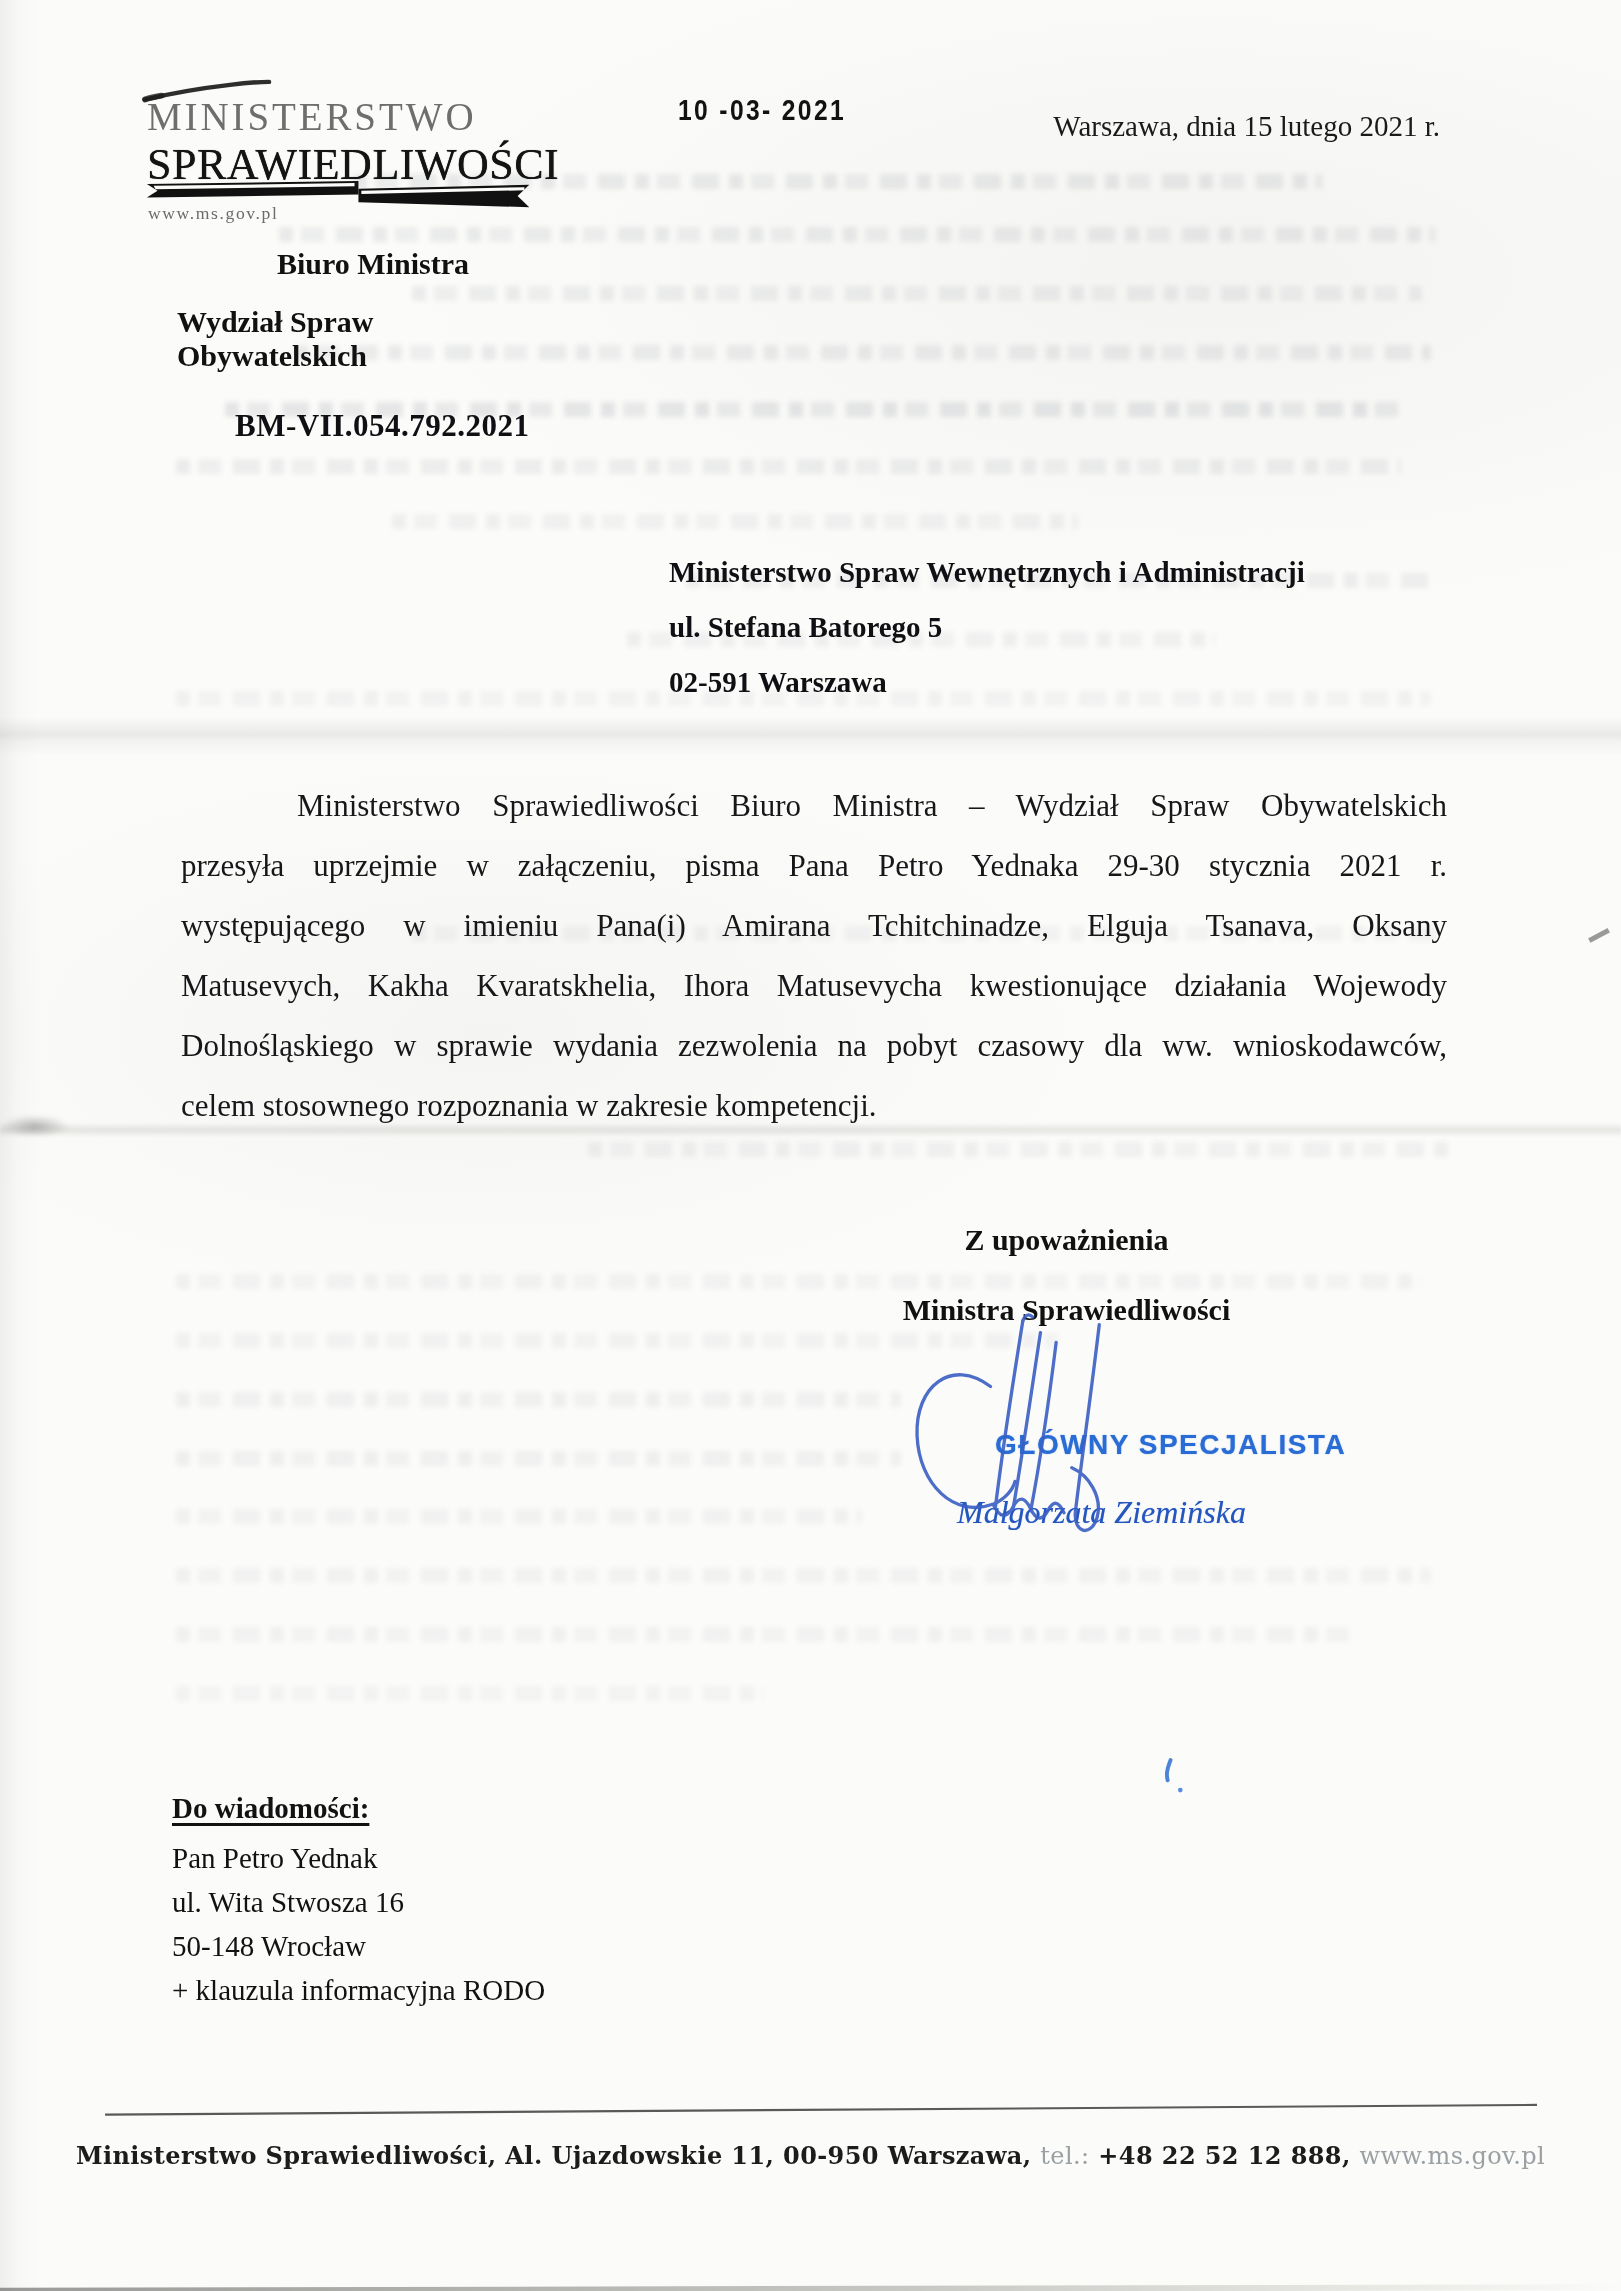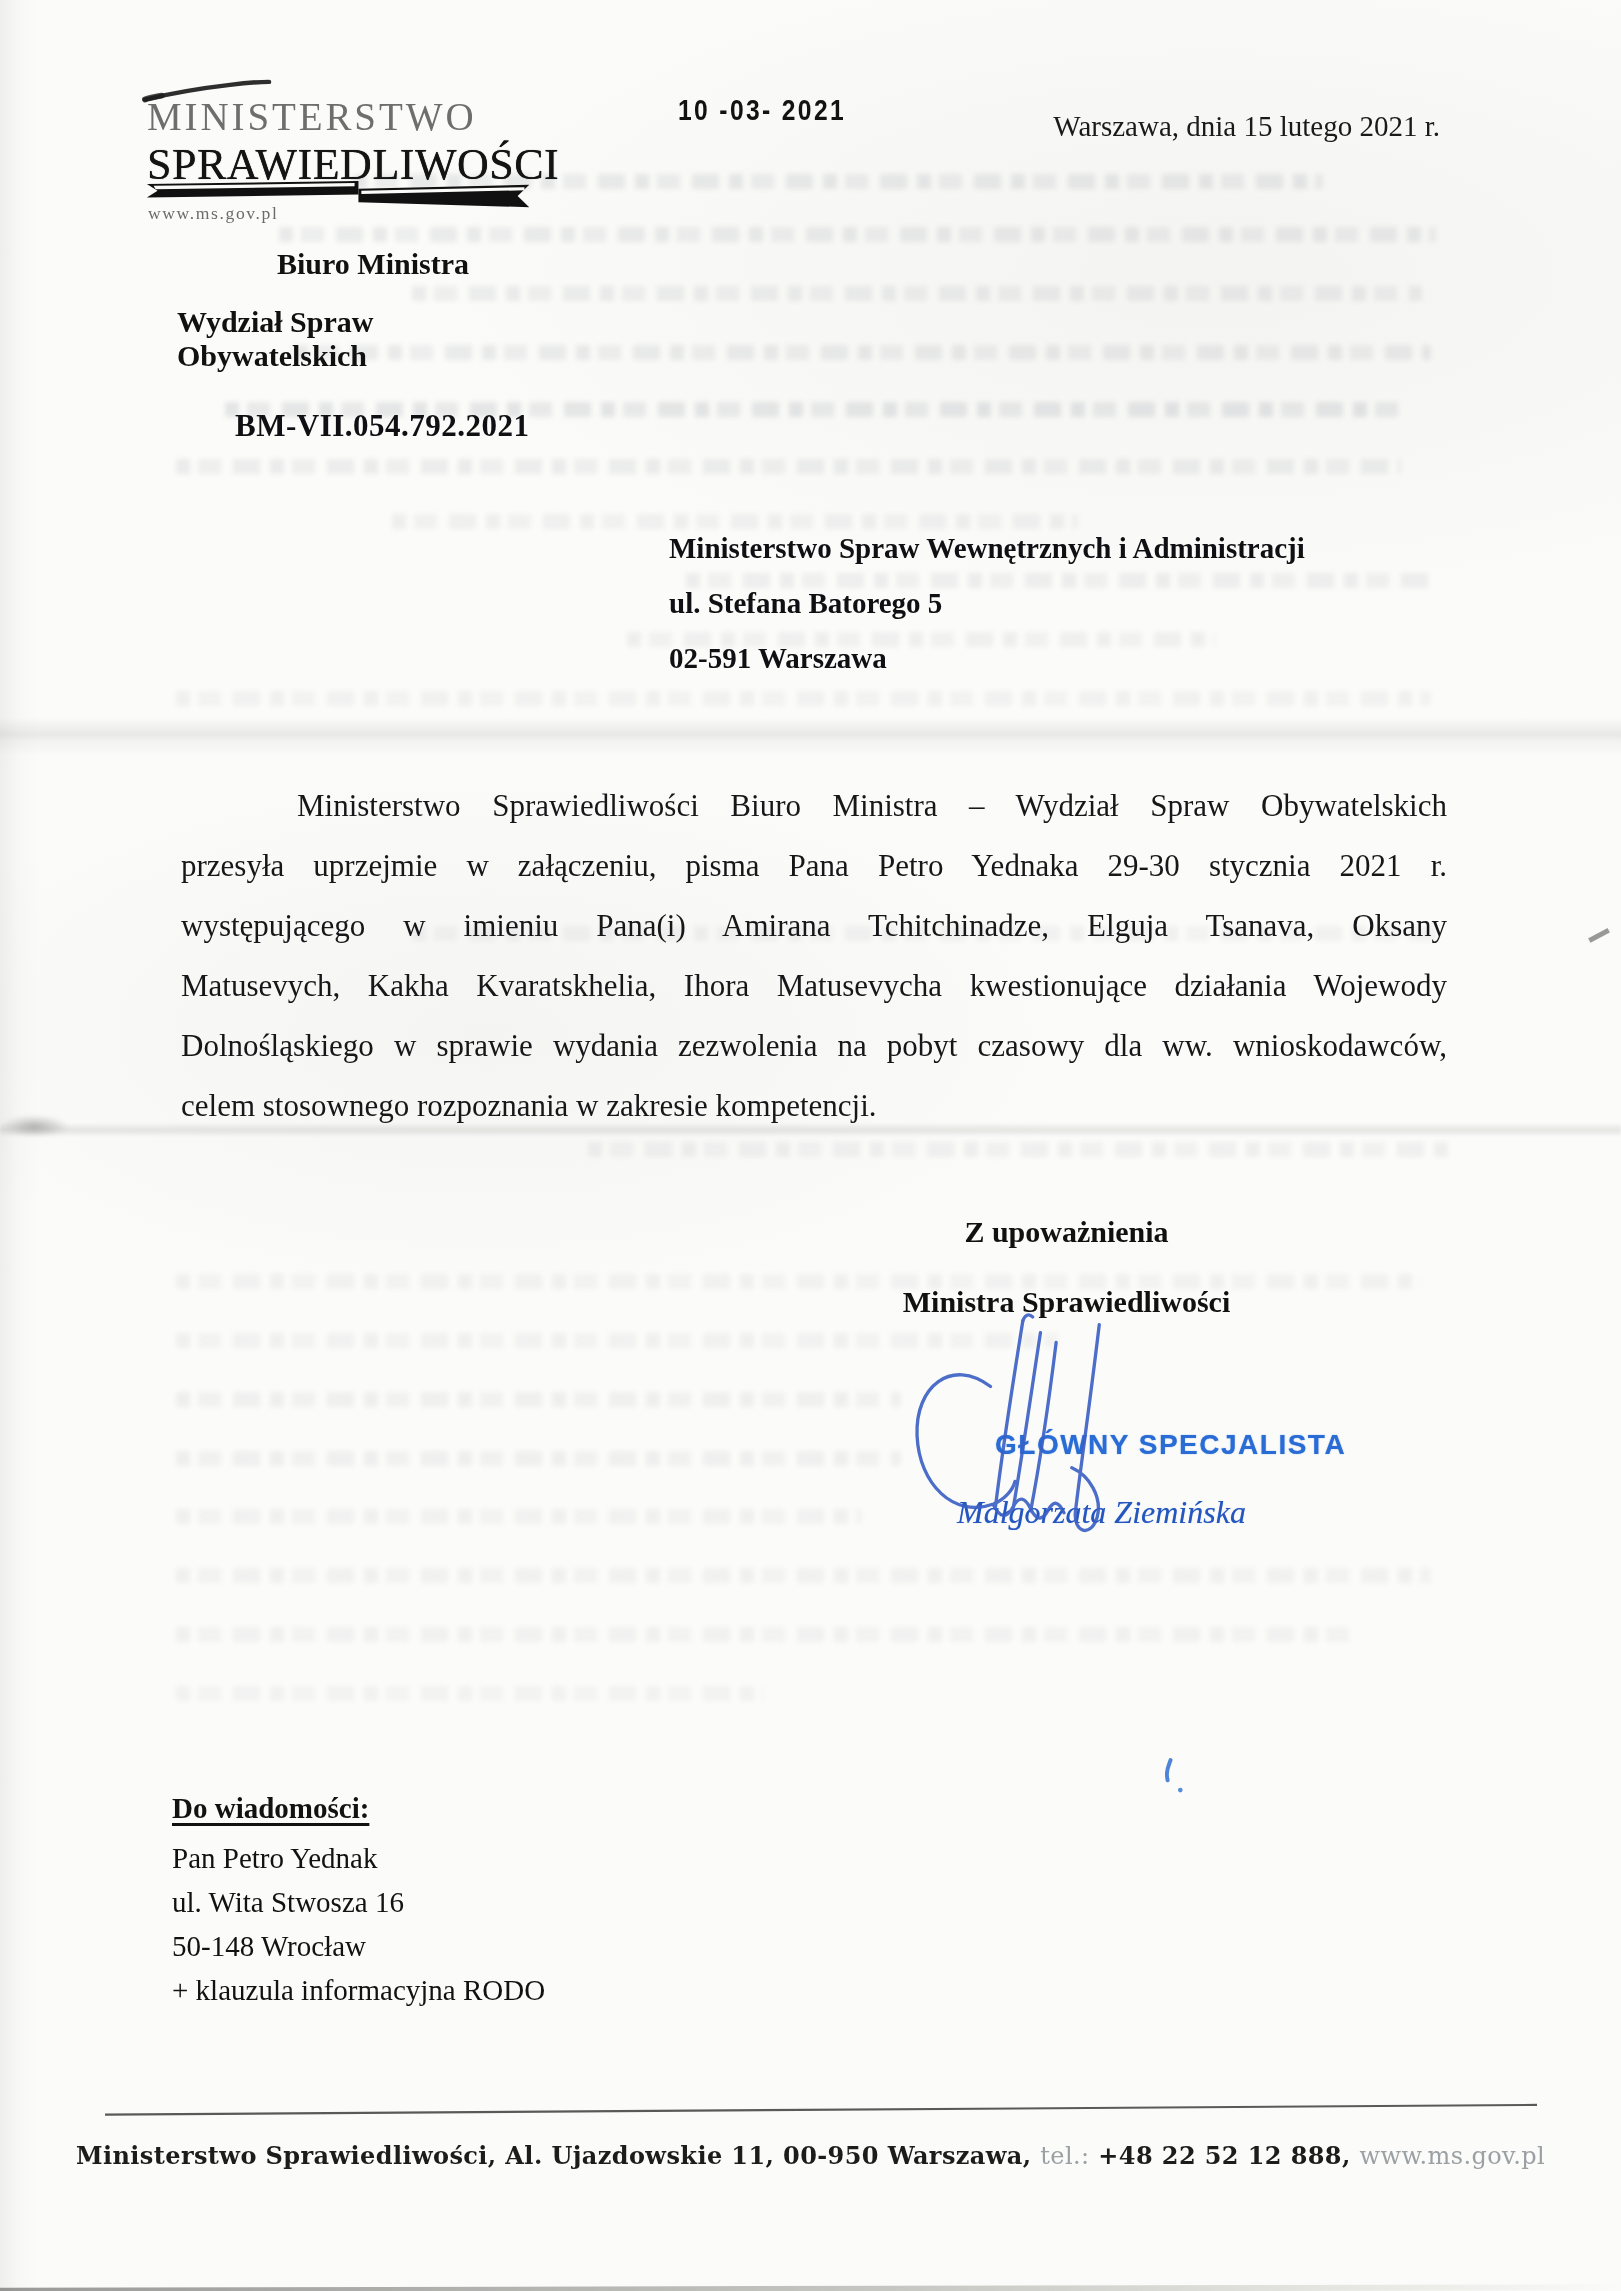--- a/index.html
+++ b/index.html
@@ -41,21 +41,21 @@
   .sender .s1{text-align:center;margin-bottom:23.5px;}
   .case-no{font-weight:bold;font-size:31px;color:#0f0f14;letter-spacing:0.5px;}
   .recipient{font-weight:bold;font-size:29px;color:#101014;line-height:55px;}
   
   .body-par{width:1266px;font-size:31px;color:#17171a;}
   .body-par .bl{height:60px;line-height:60px;white-space:nowrap;}
   .body-par .jline{text-align:justify;text-align-last:justify;white-space:normal;}
   .body-par .indent{padding-left:116px;}
   
   .auth{width:461px;text-align:center;font-weight:bold;font-size:30px;color:#111;}
-  .auth .a1{margin-bottom:36px;}
+  .auth .a1{margin-bottom:36px;margin-top:8px;}
   .stamp-title{
     font-family:"Liberation Sans",sans-serif;font-weight:bold;
     font-size:28px;letter-spacing:1.5px;color:#2a6cd5;
     text-shadow:0 0 1.2px rgba(42,108,213,0.65);white-space:nowrap;margin-left:48px;
   }
   .stamp-name{
     font-style:italic;font-size:32px;color:#2456c0;
     text-shadow:0 0 0.8px rgba(36,86,192,0.5);white-space:nowrap;
   }
   
@@ -158,21 +158,21 @@
 
   <div class="abs place-date" style="left:928px;top:110px;width:512px;text-align:right;">Warszawa, dnia 15 lutego 2021 r.</div>
 
   <div class="abs sender" style="left:177px;top:247px;">
     <div class="s1">Biuro Ministra</div>
     <div class="s2">Wydział Spraw Obywatelskich</div>
   </div>
 
   <div class="abs case-no" style="left:235px;top:408px;">BM-VII.054.792.2021</div>
 
-  <div class="abs recipient" style="left:669px;top:521px;">
+  <div class="abs recipient" style="left:669px;top:545px;">
     <div>Ministerstwo Spraw Wewnętrznych i Administracji</div>
     <div>ul. Stefana Batorego 5</div>
     <div>02-591 Warszawa</div>
   </div>
 
   <div class="abs body-par" style="left:181px;top:776px;">
     <div class="bl jline indent">Ministerstwo Sprawiedliwości Biuro Ministra – Wydział Spraw Obywatelskich</div>
     <div class="bl jline">przesyła uprzejmie w załączeniu, pisma Pana Petro Yednaka 29-30 stycznia 2021 r.</div>
     <div class="bl jline">występującego w imieniu Pana(i) Amirana Tchitchinadze, Elguja Tsanava, Oksany</div>
     <div class="bl jline">Matusevych, Kakha Kvaratskhelia, Ihora Matusevycha kwestionujące działania Wojewody</div>

